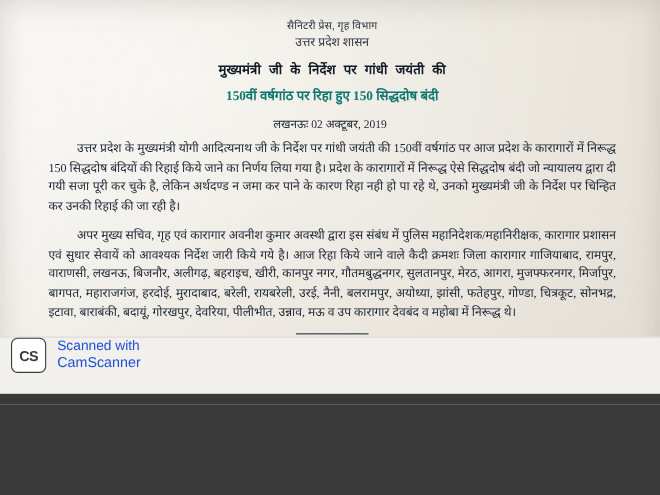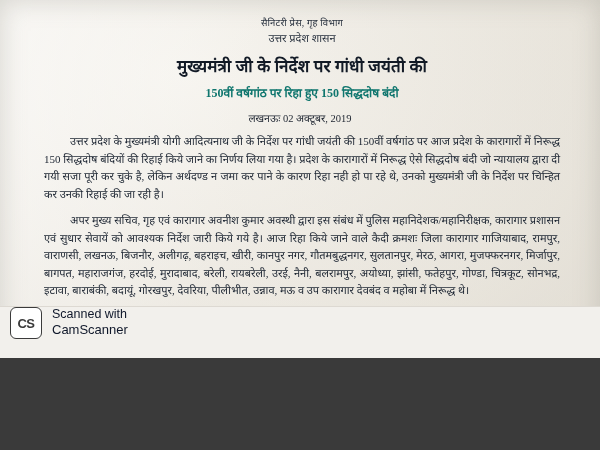--- a/index.html
+++ b/index.html
@@ -43,25 +43,26 @@
     margin: 2px 0 1px 0;
   }
   .hdr-line2 {
     text-align: center;
     font-size: 11px;
     color: #2a3340;
     margin: 0 0 9px 0;
   }
   .title1 {
     text-align: center;
-    font-size: 17px;
+    font-size: 12px;
     font-weight: bold;
     color: #121a26;
     margin: 0 0 7px 0;
     letter-spacing: 0.1px;
+    font-family: Liberation Mono, monospace;
   }
   .title2 {
     text-align: center;
     font-size: 12px;
     font-weight: bold;
     color: #0f766e;
     margin: 0 0 10px 0;
   }
   .dateline {
     text-align: center;
@@ -119,21 +120,21 @@
     color: #3b3b3b;
     letter-spacing: -0.5px;
     margin-right: 10px;
     position: relative;
   }
   .cs-text {
     display: flex;
     flex-direction: column;
     justify-content: center;
     font-family: "Liberation Sans", sans-serif;
-    color: #0f172a;
+    color: #1d4ed8;
   }
   .cs-text .l1 { font-size: 12.5px; line-height: 15px; }
   .cs-text .l2 { font-size: 13px; line-height: 15px; }
   .footer-bottom-strip {
     position: absolute;
     left: 0; bottom: 0;
     width: 600px;
     height: 10px;
     background: #3a3a3a;
   }

